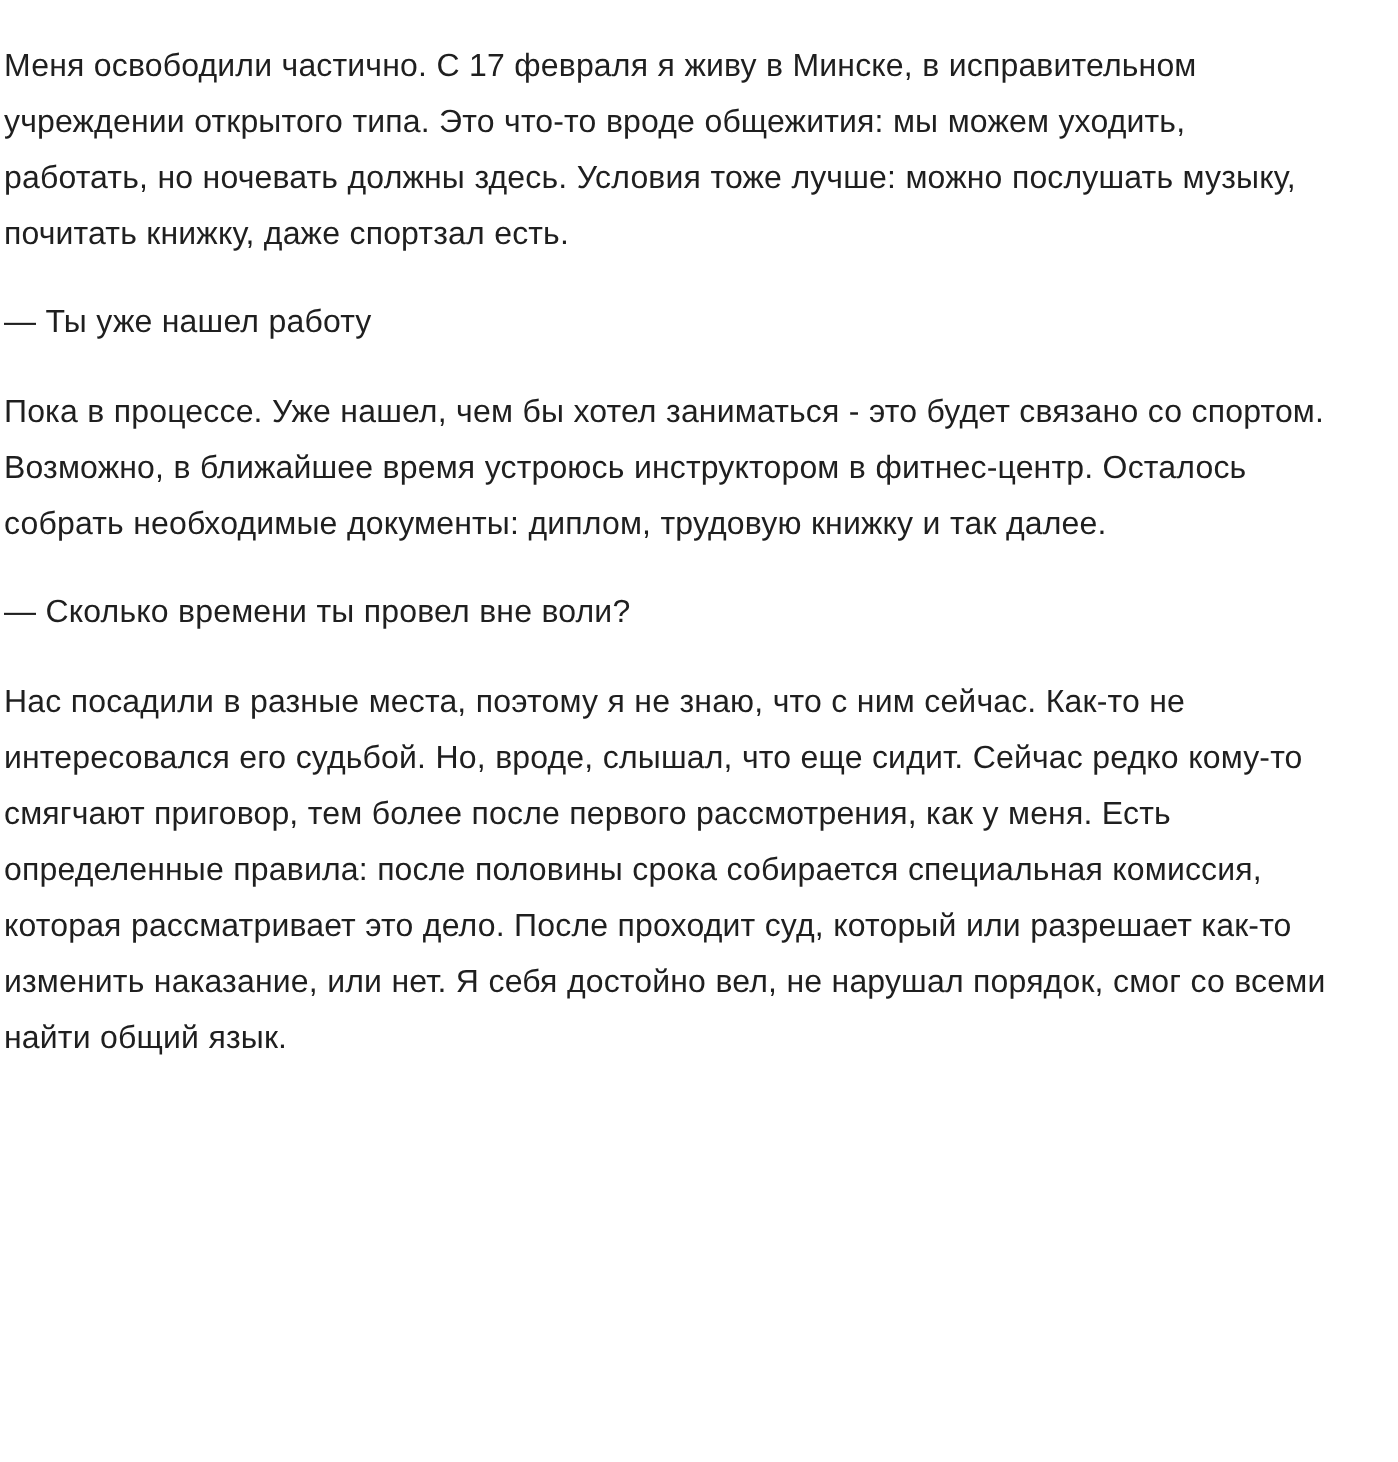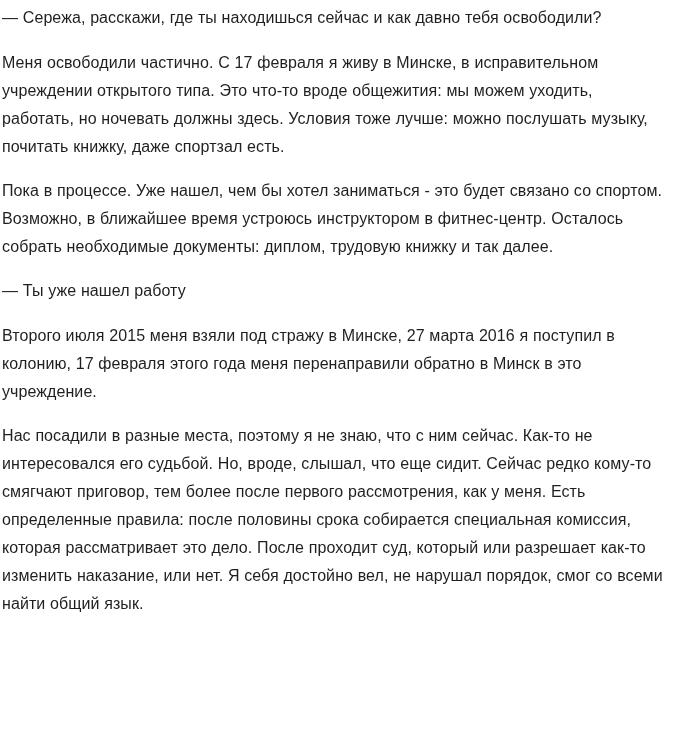--- a/index.html
+++ b/index.html
@@ -39,27 +39,26 @@
   .para.answer {
     margin-bottom: 16px;
     margin-top: 16px;
   }
 </style>
 </head>
 <body>
 
 <article class="article">
 
-  <p class="para question">— Сережа, расскажи, где ты находишься сейчас и как давно тебя освободили?</p>
 
   <p class="para answer">Меня освободили частично. С 17 февраля я живу в Минске, в исправительном учреждении открытого типа. Это что-то вроде общежития: мы можем уходить, работать, но ночевать должны здесь. Условия тоже лучше: можно послушать музыку, почитать книжку, даже спортзал есть.</p>
 
+  <p class="para question">— Ты уже нашел работу</p>
+
   <p class="para answer">Пока в процессе. Уже нашел, чем бы хотел заниматься - это будет связано со спортом. Возможно, в ближайшее время устроюсь инструктором в фитнес-центр. Осталось собрать необходимые документы: диплом, трудовую книжку и так далее.</p>
 
-  <p class="para question">— Ты уже нашел работу</p>
+  <p class="para question">— Сколько времени ты провел вне воли?</p>
 
-
-  <p class="para answer">Второго июля 2015 меня взяли под стражу в Минске, 27 марта 2016 я поступил в колонию, 17 февраля этого года меня перенаправили обратно в Минск в это учреждение.</p>
 
 
   <p class="para answer">Нас посадили в разные места, поэтому я не знаю, что с ним сейчас. Как-то не интересовался его судьбой. Но, вроде, слышал, что еще сидит. Сейчас редко кому-то смягчают приговор, тем более после первого рассмотрения, как у меня. Есть определенные правила: после половины срока собирается специальная комиссия, которая рассматривает это дело. После проходит суд, который или разрешает как-то изменить наказание, или нет. Я себя достойно вел, не нарушал порядок, смог со всеми найти общий язык.</p>
 
 </article>
 
 </body></html>

